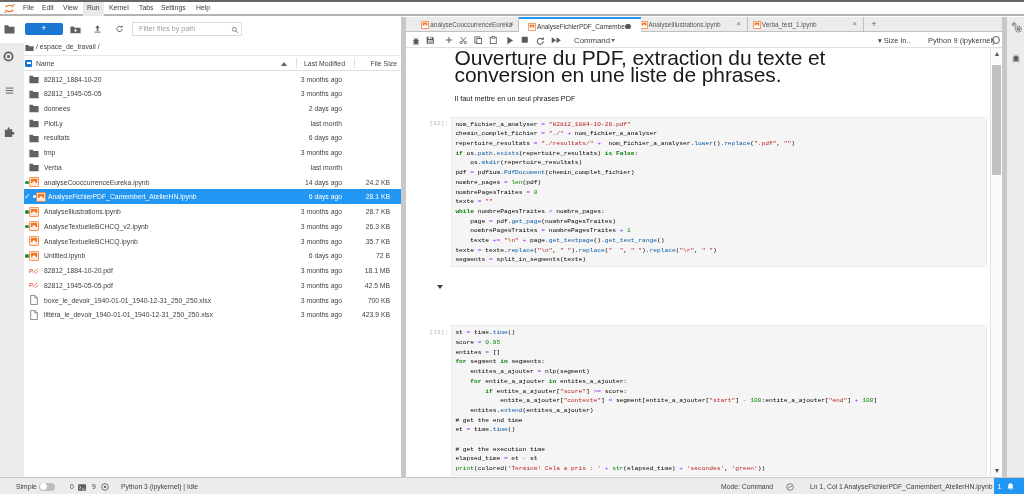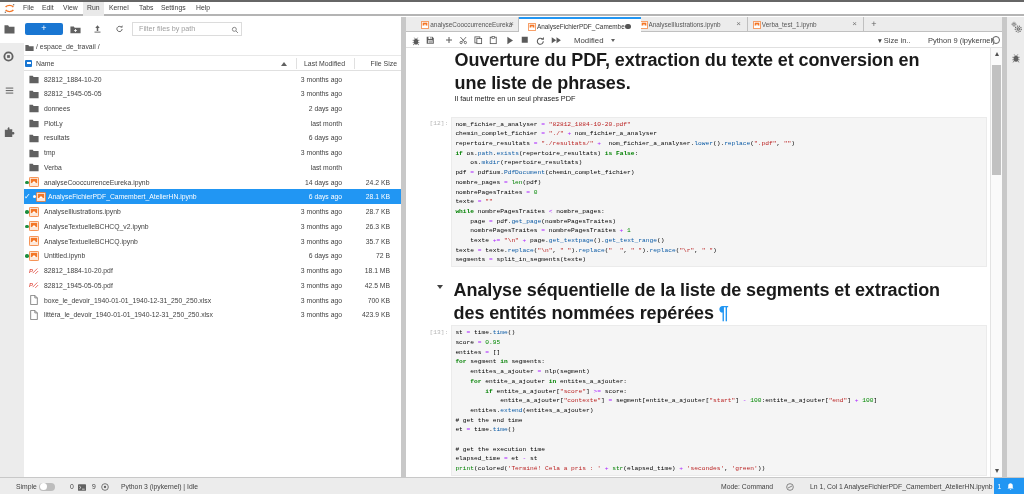--- a/index.html
+++ b/index.html
@@ -28,21 +28,21 @@
 #nbcontent { position:absolute; left:0; top:31px; width:584px; height:429px; background:#fff; overflow:hidden; }
 .codecell { position:absolute; left:45px; width:536px; background:#f5f5f5; border:1px solid #ebebeb; }
 pre.code { position:absolute; font-family:"Liberation Mono", monospace; font-size:6.23px; line-height:9.7px; color:#000; }
 .prompt { position:absolute; font-family:"Liberation Mono", monospace; font-size:6.23px; color:#b5b5b5; }
 .kw { color:#008000; font-weight:bold; }
 .bi { color:#008000; }
 .st { color:#ba2121; }
 .nu { color:#080; }
 .op { color:#aa22ff; }
 .pr { color:#0a5aa5; }
-h2.md { position:absolute; font-size:18px; font-weight:700; color:#1a1a1a; line-height:23px; letter-spacing:-0.1px; }
+h2.md { position:absolute; font-size:21px; font-weight:400; color:#1a1a1a; line-height:17px; letter-spacing:-0.1px; }
 #nbscroll { position:absolute; left:584px; top:31px; width:12px; height:429px; background:#fafafa; border-left:1px solid #e3e3e3; }
 #divider2 { position:absolute; left:1002px; top:17px; width:5px; height:460px; background:#c8c8c8; }
 #rightstrip { position:absolute; left:1007px; top:17px; width:17px; height:460px; background:#ececec; }
 #statusbar { position:absolute; left:0; top:477px; width:1024px; height:17px; background:#ececec; border-top:1px solid #c8c8c8; font-size:6.8px; color:#424242; }
 .sb { position:absolute; top:0; height:17px; line-height:17px; white-space:nowrap; }
 .tico { position:absolute; top:3px; }
 svg { display:block; }
 </style>
 </head>
 <body>
@@ -374,21 +374,21 @@
         <svg width="9" height="9.5" viewBox="0 0 24 24">
           <path fill="none" stroke="#5a5a5a" stroke-width="2.8" d="M19.5 13.5 a8 8 0 1 1 -2.4 -5.8"></path>
           <path fill="#5a5a5a" d="M21 2 v7.5 h-7.5 z"></path>
         </svg>
       </div>
       <div class="tico" style="left:144.5px">
         <svg width="11" height="8.5" viewBox="0 0 30 20">
           <path fill="#5a5a5a" d="M2 2 L14 10 L2 18 z M15 2 L27 10 L15 18 z"></path>
         </svg>
       </div>
-      <div class="abs" style="left:168px;top:0;height:15px;line-height:15px;font-size:7.8px;color:#424242">Modified</div>
+      <div class="abs" style="left:168px;top:0;height:15px;line-height:15px;font-size:7.8px;color:#424242">Command</div>
       <div class="abs" style="left:204.5px;top:6px;width:0;height:0;border-left:2.8px solid transparent;border-right:2.8px solid transparent;border-top:3.5px solid #616161"></div>
       <div class="abs" style="left:472px;top:0;height:15px;line-height:15px;font-size:7.5px;color:#424242">▾ Size in..</div>
       <div class="abs" style="left:522px;top:0;height:15px;line-height:15px;font-size:7.5px;color:#424242">Python 9 (ipykernel)</div>
       <div class="abs" style="left:586px;top:3px;width:8px;height:8px;border:1.2px solid #616161;border-radius:50%"></div>
     </div>
   <div id="nbcontent">
     <h2 class="md" style="left:48.6px;top:0.5px;width:470px">Ouverture du PDF, extraction du texte et conversion en une liste de phrases.</h2>
     <div class="abs" style="left:48.6px;top:46px;font-size:7.3px;color:#212121">Il faut mettre en un seul phrases PDF</div>
     <div class="codecell" style="top:69px;height:149.5px"></div>
     <div class="prompt" style="left:23.6px;top:72px">[12]:</div>
@@ -401,21 +401,20 @@
 nombre_pages <span class="op">=</span> <span class="bi">len</span>(pdf)
 nombrePagesTraites <span class="op">=</span> <span class="nu">0</span>
 texte <span class="op">=</span> <span class="st">""</span>
 <span class="kw">while</span> nombrePagesTraites <span class="op">&lt;</span> nombre_pages:
     page <span class="op">=</span> pdf.<span class="pr">get_page</span>(nombrePagesTraites)
     nombrePagesTraites <span class="op">=</span> nombrePagesTraites <span class="op">+</span> <span class="nu">1</span>
     texte <span class="op">+=</span> <span class="st">"\n"</span> <span class="op">+</span> page.<span class="pr">get_textpage</span>().<span class="pr">get_text_range</span>()
 texte <span class="op">=</span> texte.<span class="pr">replace</span>(<span class="st">"\n"</span>, <span class="st">" "</span>).<span class="pr">replace</span>(<span class="st">"  "</span>, <span class="st">" "</span>).<span class="pr">replace</span>(<span class="st">"\r"</span>, <span class="st">" "</span>)
 segments <span class="op">=</span> split_in_segments(texte)</pre>
     <div class="abs" style="left:31px;top:237px;width:0;height:0;border-left:3.5px solid transparent;border-right:3.5px solid transparent;border-top:4.5px solid #424242"></div>
-    <h2 class="md" style="left:47.6px;top:231.2px;width:500px">Analyse séquentielle de la liste de segments et extraction des entités nommées repérées <span style="color:#2196f3">¶</span></h2>
     <div class="codecell" style="top:277.3px;height:150.4px"></div>
     <div class="prompt" style="left:23.6px;top:280.7px">[13]:</div>
     <pre class="code" id="code2" style="left:49.4px;top:280.3px">st <span class="op">=</span> time.<span class="pr">time</span>()
 score <span class="op">=</span> <span class="nu">0.95</span>
 entites <span class="op">=</span> []
 <span class="kw">for</span> segment <span class="kw">in</span> segments:
     entites_a_ajouter <span class="op">=</span> nlp(segment)
     <span class="kw">for</span> entite_a_ajouter <span class="kw">in</span> entites_a_ajouter:
         <span class="kw">if</span> entite_a_ajouter[<span class="st">"score"</span>] <span class="op">&gt;=</span> score:
             entite_a_ajouter[<span class="st">"contexte"</span>] <span class="op">=</span> segment[entite_a_ajouter[<span class="st">"start"</span>] <span class="op">-</span> <span class="nu">100</span>:entite_a_ajouter[<span class="st">"end"</span>] <span class="op">+</span> <span class="nu">100</span>]

